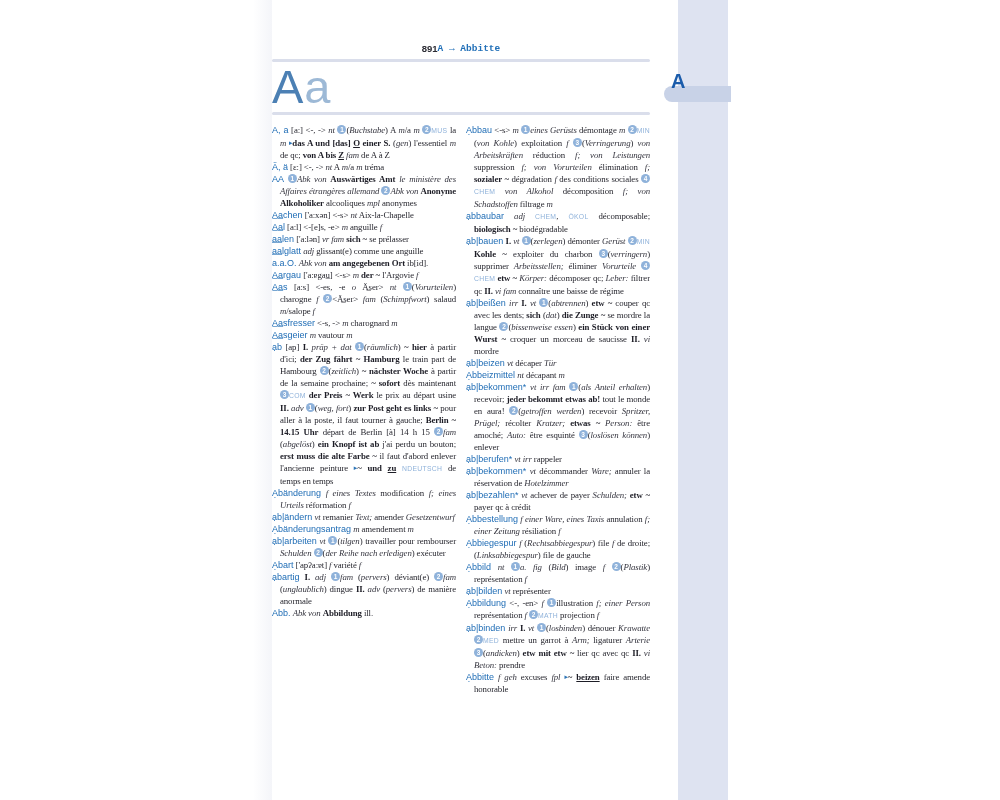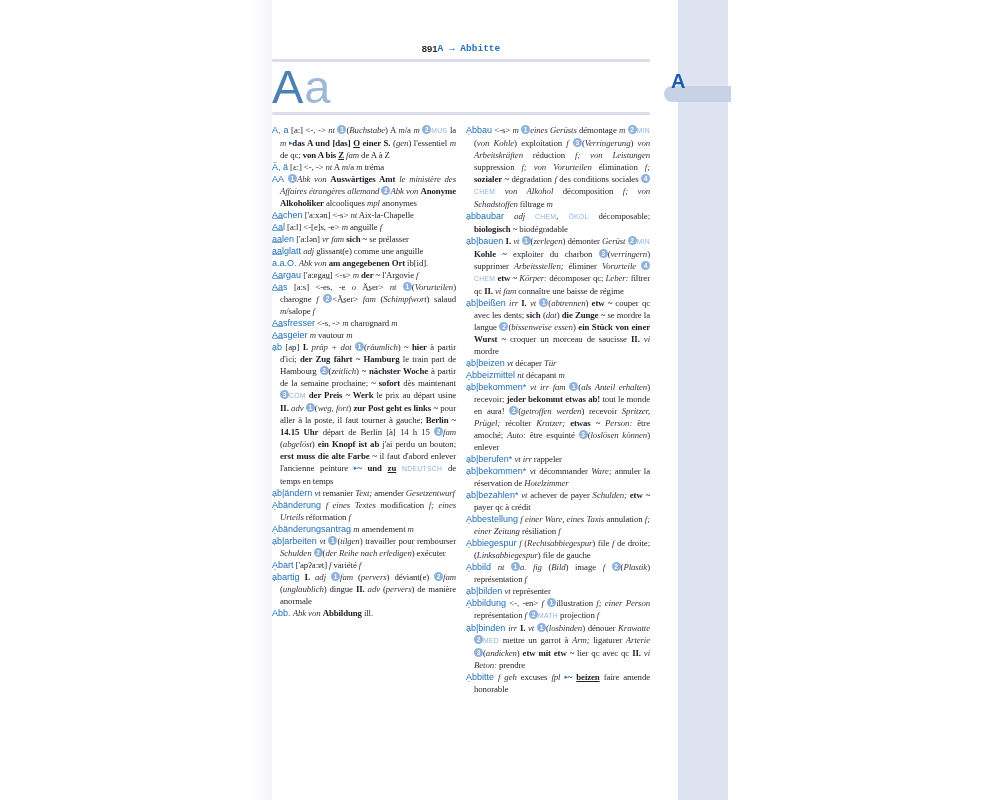--- a/index.html
+++ b/index.html
@@ -66,22 +66,22 @@
           <p class="entry"><span class="hw">A̲a̲chen</span><span class="bd"> ['aːxən] &lt;-s&gt; <i>nt</i> Aix-la-Chapelle</span></p>
           <p class="entry"><span class="hw">A̲a̲l</span><span class="bd"> [aːl] &lt;-[e]s, -e&gt; <i>m</i> anguille <i>f</i></span></p>
           <p class="entry"><span class="hw">a̲a̲len</span><span class="bd"> ['aːlən] <i>vr fam</i> <b>sich</b> <b>~</b> se prélasser</span></p>
           <p class="entry"><span class="hw">a̲a̲lglatt</span><span class="bd"> <i>adj</i> glissant(e) comme une anguille</span></p>
           <p class="entry"><span class="hw">a.a.O.</span><span class="bd"> <i>Abk von</i> <b>am angegebenen Ort</b> ib[id].</span></p>
           <p class="entry"><span class="hw">A̲a̲rgau</span><span class="bd"> ['aːɐgau̲] &lt;-s&gt; <i>m</i> <b>der</b> <b>~</b> l'Argovie <i>f</i></span></p>
           <p class="entry"><span class="hw">A̲a̲s</span><span class="bd"> [aːs] &lt;-es, -e <i>o</i> Ä̲ser&gt; <i>nt</i> <span class="cn">1</span>(<i>Vorurteilen</i>) charogne <i>f</i> <span class="cn">2</span>&lt;Ä̲ser&gt; <i>fam</i> (<i>Schimpfwort</i>) salaud <i>m</i>/salope <i>f</i></span></p>
           <p class="entry"><span class="hw">A̲a̲sfresser</span><span class="bd"> &lt;-s, -&gt; <i>m</i> charognard <i>m</i></span></p>
           <p class="entry"><span class="hw">A̲a̲sgeier</span><span class="bd"> <i>m</i> vautour <i>m</i></span></p>
           <p class="entry"><span class="hw">ạb</span><span class="bd"> [ap] <b class="rn">I.</b> <i>präp + dat</i> <span class="cn">1</span>(<i>räumlich</i>) <b><b>~</b> hier</b> à partir d'ici; <b>der Zug fährt <b>~</b> Hamburg</b> le train part de Hambourg <span class="cn">2</span>(<i>zeitlich</i>) <b><b>~</b> nächster Woche</b> à partir de la semaine prochaine; <b><b>~</b> sofort</b> dès maintenant <span class="cn">3</span><span class="sc">COM</span> <b>der Preis <b>~</b> Werk</b> le prix au départ usine <b class="rn">II.</b> <i>adv</i> <span class="cn">1</span>(<i>weg, fort</i>) <b>zur Post geht es links <b>~</b></b> pour aller à la poste, il faut tourner à gauche; <b>Berlin <b>~</b> 14.15 Uhr</b> départ de Berlin [à] 14 h 15 <span class="cn">2</span><i>fam</i> (<i>abgelöst</i>) <b>ein Knopf ist ab</b> j'ai perdu un bouton; <b>erst muss die alte Farbe <b>~</b></b> il faut d'abord enlever l'ancienne peinture <span class="tri">▸</span><b><b>~</b> und <span class="bu">zu</span></b> <span class="sc">NDEUTSCH</span> de temps en temps</span></p>
+          <p class="entry"><span class="hw">Ạbänderung</span><span class="bd"> <i>f</i> <i>eines Textes</i> modification <i>f;</i> <i>eines Urteils</i> réformation <i>f</i></span></p>
           <p class="entry"><span class="hw">ạb|ändern</span><span class="bd"> <i>vt</i> remanier <i>Text;</i> amender <i>Gesetzentwurf</i></span></p>
-          <p class="entry"><span class="hw">Ạbänderung</span><span class="bd"> <i>f</i> <i>eines Textes</i> modification <i>f;</i> <i>eines Urteils</i> réformation <i>f</i></span></p>
           <p class="entry"><span class="hw">Ạbänderungsantrag</span><span class="bd"> <i>m</i> amendement <i>m</i></span></p>
           <p class="entry"><span class="hw">ạb|arbeiten</span><span class="bd"> <i>vt</i> <span class="cn">1</span>(<i>tilgen</i>) travailler pour rembourser <i>Schulden</i> <span class="cn">2</span>(<i>der Reihe nach erledigen</i>) exécuter</span></p>
           <p class="entry"><span class="hw">Ạbart</span><span class="bd"> ['apʔaːɐt] <i>f</i> variété <i>f</i></span></p>
           <p class="entry"><span class="hw">ạbartig</span><span class="bd"> <b class="rn">I.</b> <i>adj</i> <span class="cn">1</span><i>fam</i> (<i>pervers</i>) déviant(e) <span class="cn">2</span><i>fam</i> (<i>unglaublich</i>) dingue <b class="rn">II.</b> <i>adv</i> (<i>pervers</i>) de manière anormale</span></p>
           <p class="entry"><span class="hw">Abb.</span><span class="bd"> <i>Abk von</i> <b>Abbildung</b> ill.</span></p>
         </div>
       <div class="col" id="col-1">
           <p class="entry"><span class="hw">Ạbbau</span><span class="bd"> &lt;-s&gt; <i>m</i> <span class="cn">1</span><i>eines Gerüsts</i> démontage <i>m</i> <span class="cn">2</span><span class="sc">MIN</span> (<i>von Kohle</i>) exploitation <i>f</i> <span class="cn">3</span>(<i>Verringerung</i>) <i>von Arbeitskräften</i> réduction <i>f;</i> <i>von Leistungen</i> suppression <i>f;</i> <i>von Vorurteilen</i> élimination <i>f;</i> <b>sozialer <b>~</b></b> dégradation <i>f</i> des conditions sociales <span class="cn">4</span><span class="sc">CHEM</span> <i>von Alkohol</i> décomposition <i>f;</i> <i>von Schadstoffen</i> filtrage <i>m</i></span></p>
           <p class="entry"><span class="hw">ạbbaubar</span><span class="bd"> <i>adj</i> <span class="sc">CHEM</span>, <span class="sc">ÖKOL</span> décomposable; <b>biologisch <b>~</b></b> biodégradable</span></p>
           <p class="entry"><span class="hw">ạb|bauen</span><span class="bd"> <b class="rn">I.</b> <i>vt</i> <span class="cn">1</span>(<i>zerlegen</i>) démonter <i>Gerüst</i> <span class="cn">2</span><span class="sc">MIN</span> <b>Kohle <b>~</b></b> exploiter du charbon <span class="cn">3</span>(<i>verringern</i>) supprimer <i>Arbeitsstellen;</i> éliminer <i>Vorurteile</i> <span class="cn">4</span><span class="sc">CHEM</span> <b>etw <b>~</b></b> <i>Körper:</i> décomposer qc; <i>Leber:</i> filtrer qc <b class="rn">II.</b> <i>vi fam</i> connaître une baisse de régime</span></p>

